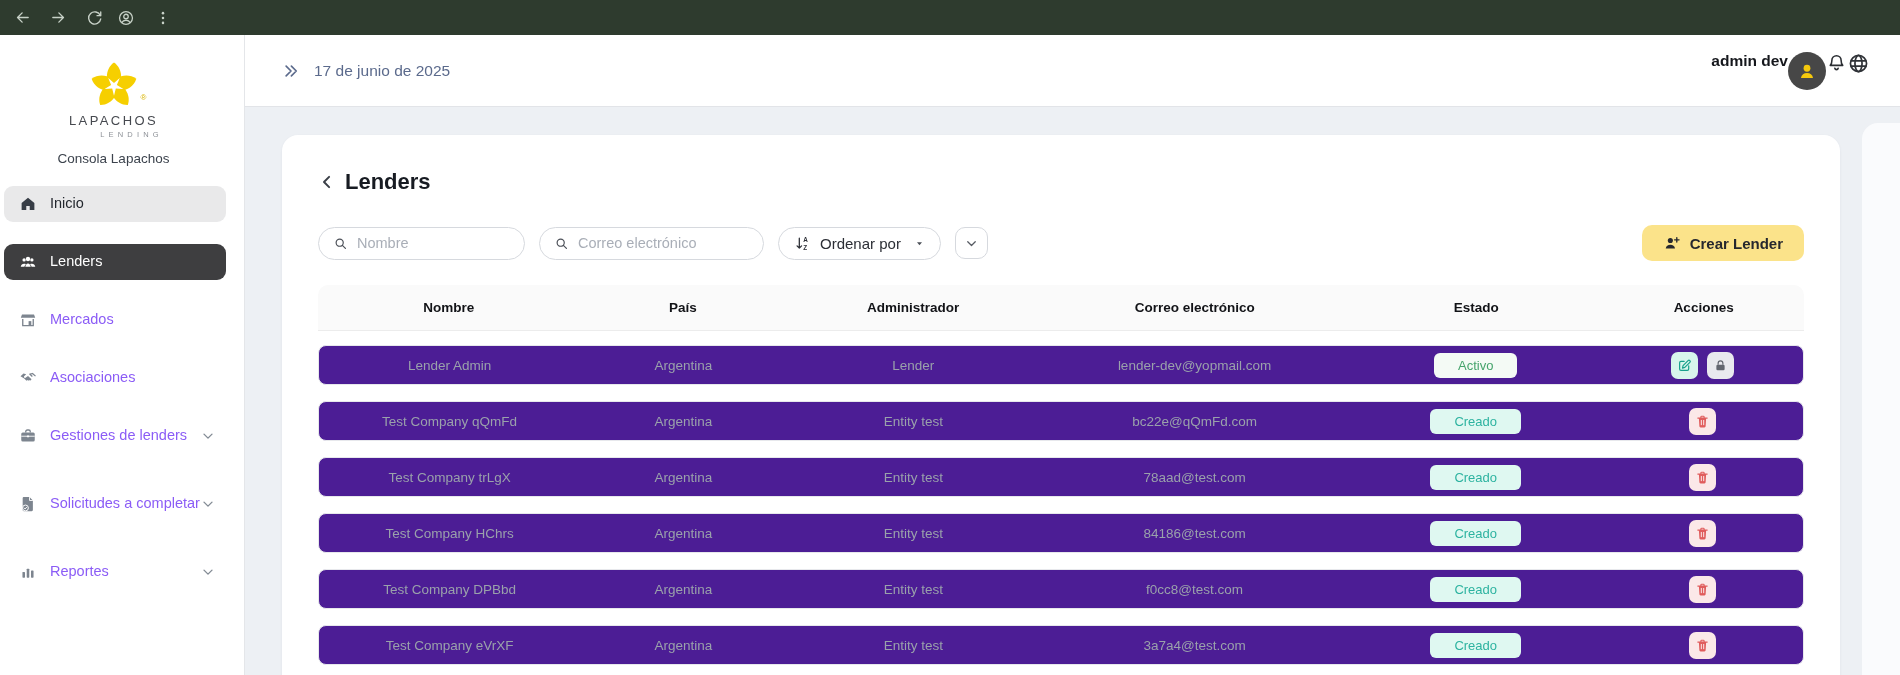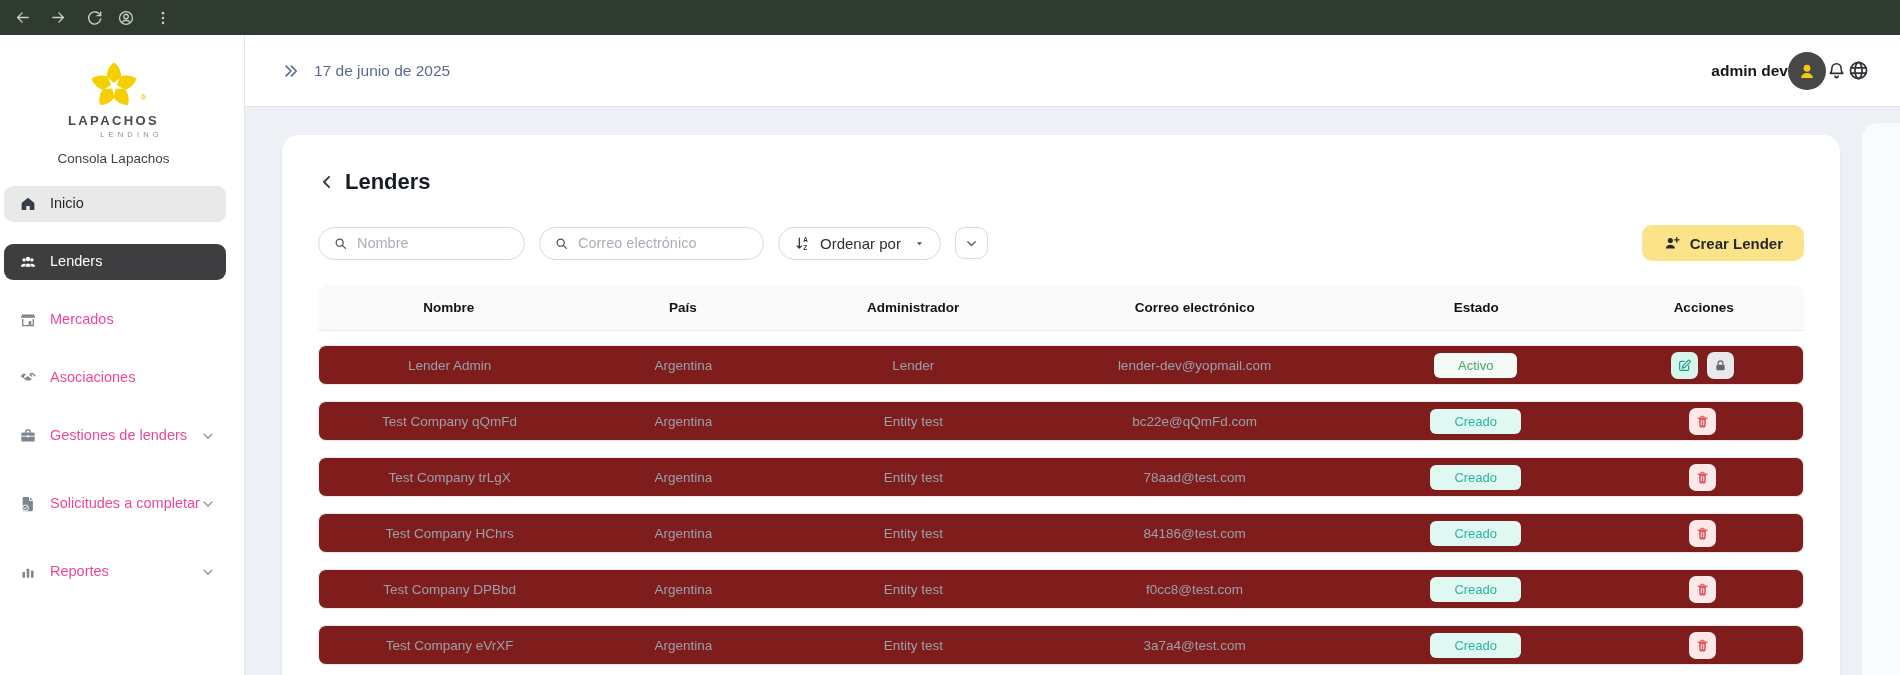--- a/index.html
+++ b/index.html
@@ -23,43 +23,43 @@
 
   
   .app { display:flex; height:640px; }
   .sidebar { width:245px; background:#fff; border-right:1px solid #e4e6e9; flex:0 0 auto; }
   .main { flex:1; display:flex; flex-direction:column; min-width:0; }
 
   
   .brand { position:relative; width:227px; padding-top:26px; text-align:center; }
   .flower { width:52px; height:50px; display:block; margin:0 auto; }
   .reg { position:absolute; left:calc(50% + 27px); top:58px; font-size:8px; color:#d9b400; }
-  .brand-name { font-size:13px; font-weight:700; letter-spacing:2.4px; color:#46494f; margin-top:2px; }
+  .brand-name { font-size:13px; font-weight:400; letter-spacing:2.4px; color:#46494f; margin-top:2px; }
   .brand-sub { font-size:7.5px; letter-spacing:4.2px; color:#8d9197; margin-top:2px;padding-left:36px; }
   .caption { width:227px; text-align:center; font-size:13.5px; color:#3c434d; margin-top:12px; }
   nav { margin-top:20px; }
   .nav-item { display:flex; align-items:center; min-height:36px;
     margin:0 18px 22px 4px; padding:4px 10px 4px 15px; border-radius:9px;
-    color:#ec4899; font-size:14.5px; cursor:pointer; }
+    color:#8b5cf6; font-size:14.5px; cursor:pointer; }
   .nav-item .nic { width:18px; height:18px; color:#7d858f; flex:0 0 auto; }
   .nav-item .nlabel { margin-left:13px; line-height:1.35; max-width:152px; }
   .nav-item .nchev { margin-left:auto; width:16px; height:16px; color:#828a94; }
   .nav-item.highlighted { background:#e9e9ea; color:#23272e; }
   .nav-item.highlighted .nic { color:#373d46; }
   .nav-item.active { background:var(--sidebar-active-bg,#3e3e40); color:#fff; }
   .nav-item.active .nic { color:#fff; }
   .nav-item.tall { min-height:56px; }
 
   
   .topbar { height:72px; background:#fff; border-bottom:1px solid #e2e4e8;
     display:flex; align-items:center; padding:0 30px 0 37px; }
   .tb-left { display:flex; align-items:center; gap:14px; color:var(--date-slate,#5b6a8c); }
   .tb-left svg { width:18px; height:18px; }
   .tb-date { font-size:15.5px; font-weight:500; }
-  .tb-right { margin-left:auto; display:flex; align-items:center; }
+  .tb-right { margin-left:auto; display:flex; align-items:flex-start; }
   .user-name { font-size:15.5px; font-weight:700; color:#15171c; }
   .avatar { width:38px; height:38px; border-radius:50%; background:#474747;
     display:flex; align-items:center; justify-content:center; cursor:pointer; }
   .avatar svg { width:22px; height:22px; color:#f4c80d; }
   .bell { width:21px; height:21px; color:#2b2e33; cursor:pointer; }
   .globe { width:23px; height:23px; color:#2f3237; cursor:pointer; }
 
   
   .content { position:relative; flex:1; background:var(--content-bg,#edf0f4); overflow:hidden; }
   .card { position:absolute; left:37px; top:28px; width:1558px; height:620px;
@@ -92,21 +92,21 @@
   .create-btn { margin-left:auto; display:flex; align-items:center; gap:9px; height:36px;
     padding:0 21px; border:none; border-radius:10px; background:var(--create-button-bg,#fbe38a);
     font-family:inherit; font-size:15px; font-weight:700; color:#26282e; cursor:pointer; }
   .create-btn svg { width:18px; height:18px; color:#26282e; }
 
   .grid6 { display:grid; grid-template-columns:17.6% 13.9% 17.1% 20.8% 17.1% 13.5%;
     align-items:center; }
   .thead { height:46px; background:#fafafa; border-radius:10px 10px 0 0;
     border-bottom:1px solid #ececec; }
   .th { text-align:center; font-size:13.5px; font-weight:700; color:#121317; }
-  .trow { height:40px; margin-top:16px; background:#7f1d1d; border:1px solid #e7e8ec;
+  .trow { height:40px; margin-top:16px; background:#4c1d95; border:1px solid #e7e8ec;
     border-radius:8px; }
   .trow:first-of-type { margin-top:14px; }
   .td { text-align:center; font-size:13.5px; color:#9aa1ab; white-space:nowrap;
     overflow:hidden; }
   .badge { display:inline-block; padding:5px 24px; border-radius:6px; font-size:13px; }
   .badge.activo { background:#f4faf5; color:var(--badge-activo-text,#46a46c); }
   .badge.creado { background:var(--badge-creado-bg,#dff8f1); color:var(--badge-creado-text,#2db3a0); }
   .acts { display:flex; justify-content:center; gap:9px; }
   .abtn { width:27px; height:27px; border:none; border-radius:7px; cursor:pointer;
     display:flex; align-items:center; justify-content:center; }

